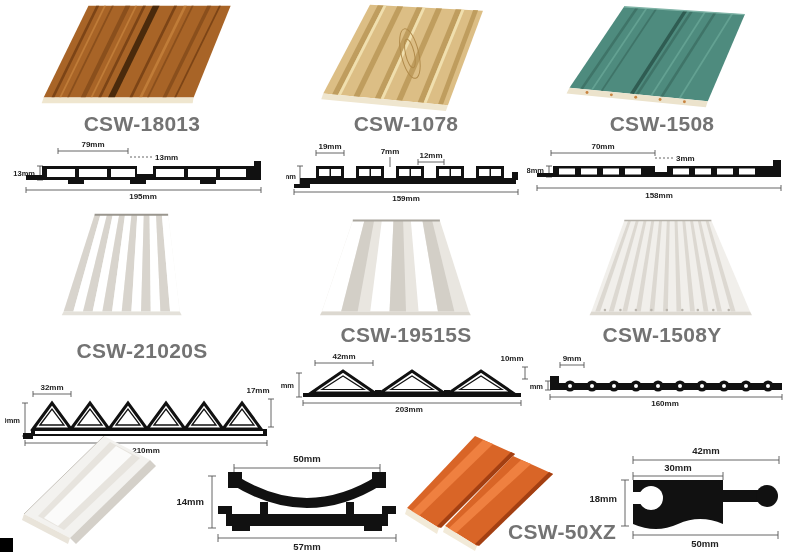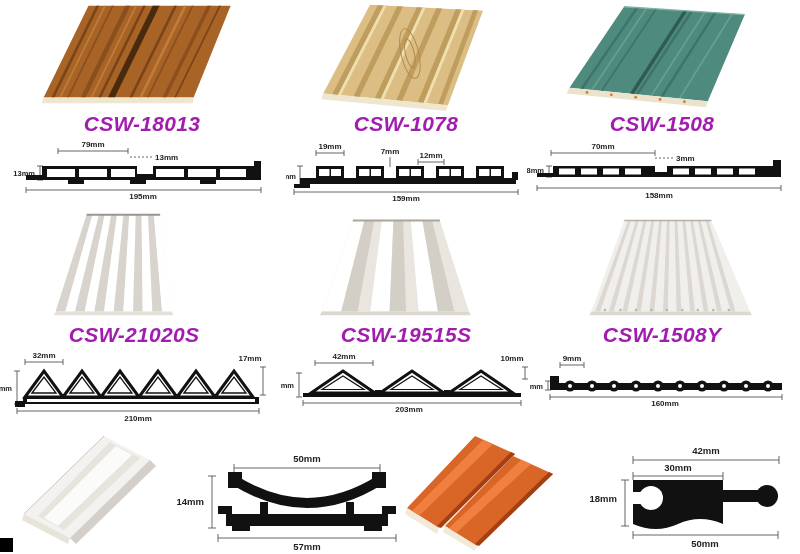--- a/index.html
+++ b/index.html
@@ -1,20 +1,20 @@
 <!DOCTYPE html>
 <html><head>
 <meta charset="utf-8">
 <style>
   html,body{margin:0;padding:0;background:#fff;}
   .page{position:relative;width:800px;height:554px;background:#ffffff;overflow:hidden;
         font-family:"Liberation Sans",sans-serif;}
   .cell{position:absolute;display:flex;flex-direction:column;align-items:center;}
-  .pname{font-weight:800;font-size:21px;color:#a21caf;letter-spacing:.3px;text-align:center;
-         line-height:24px;white-space:nowrap;font-style:italic;}
+  .pname{font-weight:800;font-size:21px;color:#737373;letter-spacing:.3px;text-align:center;
+         line-height:24px;white-space:nowrap;}
   .pname.small-row{position:absolute;z-index:5;}
   svg{display:block;}
   svg text{font-family:"Liberation Sans",sans-serif;font-weight:700;fill:#222;}
   .dim line{stroke:#555;stroke-width:0.9;}
   .dim .dash{stroke-dasharray:2,2;}
   .corner-mark{position:absolute;background:#000;}
 </style>
 </head>
 <body>
 
@@ -204,21 +204,21 @@
           <rect x="146" y="32.5" width="16" height="6"></rect>
             <rect x="168" y="32.5" width="16" height="6"></rect>
           <rect x="190" y="32.5" width="16" height="6"></rect>
             <rect x="212" y="32.5" width="16" height="6"></rect>
         </g>
         <rect x="246" y="24" width="8" height="17"></rect>
       </g>
     </svg>
   </div>
 
-  <div class="cell" style="left:0;top:205px;width:268px;">
+  <div class="cell" style="left:8px;top:205px;width:268px;gap:16px;">
     <svg width="235" height="118" viewBox="0 0 235 122">
       <polygon points="68,10 144,10 156,110 36,110" fill="#f2f1ee"></polygon>
       <g>
         <polygon points="68,10 74,10 46,110 36,110" fill="#d8d4cd"></polygon>
           <polygon points="74,10 80.7,10 56,110 46,110" fill="#ffffff"></polygon>
         <polygon points="80.7,10 86.7,10 66,110 56,110" fill="#d8d4cd"></polygon>
           <polygon points="86.7,10 93.4,10 76,110 66,110" fill="#ffffff"></polygon>
         <polygon points="93.4,10 99.4,10 86,110 76,110" fill="#d8d4cd"></polygon>
           <polygon points="99.4,10 106.1,10 96,110 86,110" fill="#ffffff"></polygon>
         <polygon points="106.1,10 112.1,10 106,110 96,110" fill="#d8d4cd"></polygon>
@@ -448,20 +448,21 @@
       <polygon points="106,22 110,24 36,98 32,96" fill="#a33f12"></polygon>
       <polygon points="2,78 34,98 32,104 0,84" fill="#f2ead8"></polygon>
     </g>
     <g>
       <polygon points="108,26 148,44 72,116 40,96" fill="#d96527"></polygon>
       <polygon points="116,30 126,34 50,104 42,100" fill="#ef8040"></polygon>
       <polygon points="144,42 148,44 74,116 70,114" fill="#a33f12"></polygon>
       <polygon points="40,96 72,116 70,121 38,102" fill="#f2ead8"></polygon>
     </g>
   </svg>
+  <div class="pname small-row" style="left:508px;top:520px;">CSW-50XZ</div>
   <svg style="position:absolute;left:575px;top:438px;" width="215" height="112" viewBox="0 0 215 112">
     <g class="dim">
       <line x1="58" y1="22" x2="204" y2="22"></line>
         <line x1="58" y1="18" x2="58" y2="26"></line>
         <line x1="204" y1="18" x2="204" y2="26"></line>
       <line x1="58" y1="38" x2="148" y2="38"></line>
         <line x1="58" y1="34" x2="58" y2="42"></line>
         <line x1="148" y1="34" x2="148" y2="42"></line>
       <line x1="50" y1="42" x2="50" y2="88"></line>
         <line x1="46" y1="42" x2="54" y2="42"></line>

